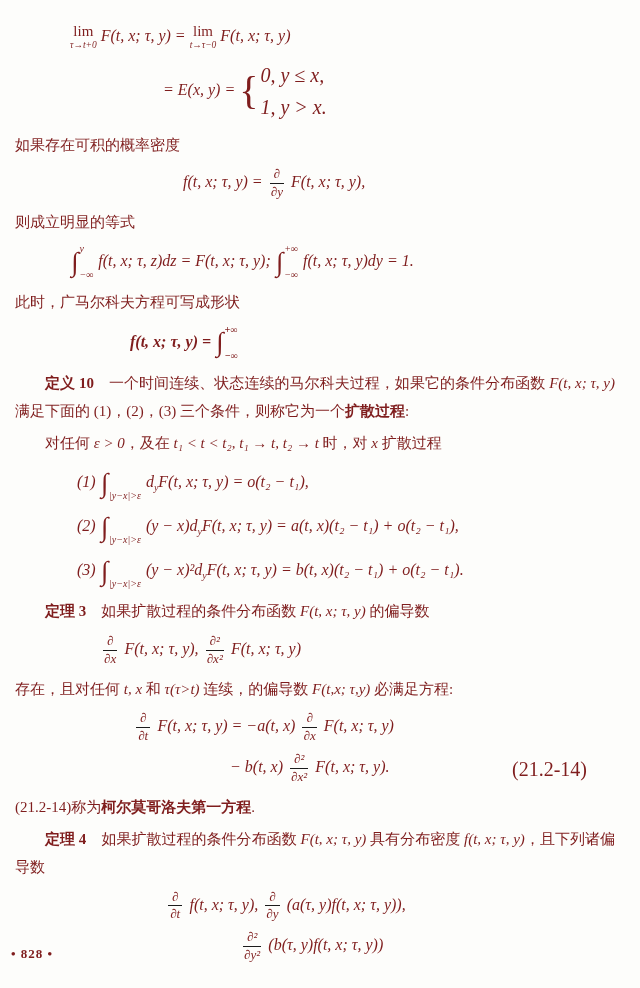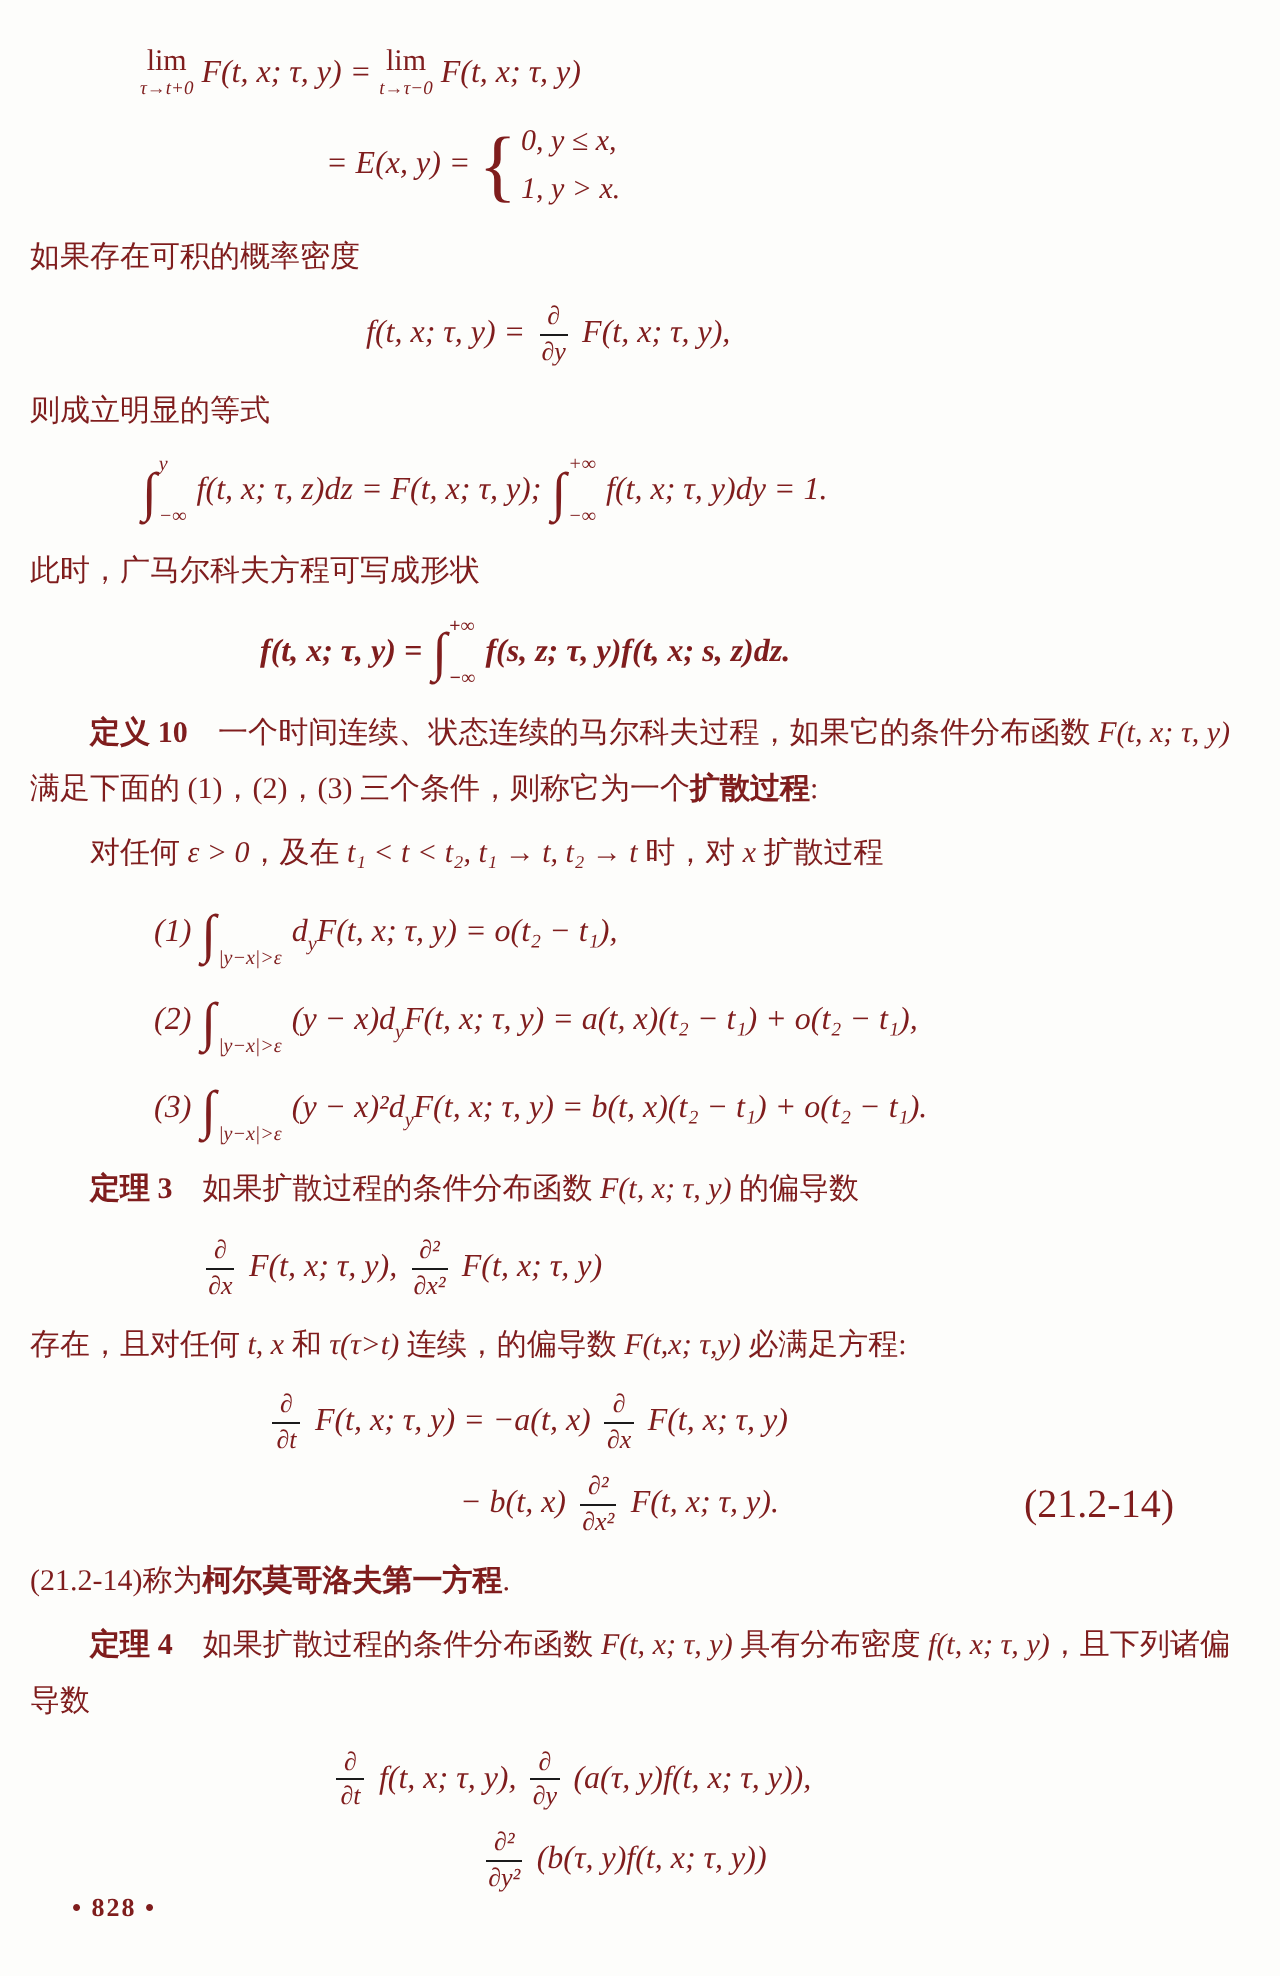--- a/index.html
+++ b/index.html
@@ -57,32 +57,32 @@
   }
 
   
   .lim { display:inline-block; vertical-align:middle; text-align:center; line-height:1; }
   .lim .lw { display:block; font-style:normal; font-size:15px; }
   .lim .ls { display:block; font-size:9.5px; margin-top:2px; }
 
   
   .cases { display:inline-block; vertical-align:middle; }
   .cases .cbrace { font-size:40px; font-style:normal; vertical-align:middle; display:inline-block; line-height:1; }
-  .cases .crows { display:inline-block; vertical-align:middle; line-height:1.6; font-size:15px; margin-left:2px; }
+  .cases .crows { display:inline-block; vertical-align:middle; line-height:1.6; font-size:20px; margin-left:2px; }
   .cases .crows span { display:block; }
 
   sub.sb { font-size:10px; font-style:italic; }
 
   .eqnum {
     position:absolute; right:28px; top:50%; transform:translateY(-50%);
     font-style:normal; font-size:20px;
   }
 
   .page-number {
-    position:absolute; left:36px; top:946px;
+    position:absolute; left:11px; top:946px;
     font-size:13px; font-weight:bold; letter-spacing:1px;
   }
 </style>
 </head>
 <body>
 
 <div class="page">
   <div class="content">
       <div class="formula" style="margin-left: 55px;"><span class="lim"><span class="lw">lim</span><span class="ls">τ→t+0</span></span><span class="mt"> F(t, x; τ, y) = </span><span class="lim"><span class="lw">lim</span><span class="ls">t→τ−0</span></span><span class="mt"> F(t, x; τ, y)</span></div>
       <div class="formula" style="margin-left: 148px;"><span class="mt">= E(x, y) = </span><span class="cases"><span class="cbrace">{</span><span class="crows"><span class="mt">0, y ≤ x,</span><span class="mt">1, y &gt; x.</span></span></span></div>
@@ -93,21 +93,21 @@
             <span class="isup">y</span>
             <span class="isub">−∞</span>
           </span></span><span class="mt"> f(t, x; τ, z)dz = F(t, x; τ, y); </span><span class="int"><span class="ig">∫</span><span class="il">
             <span class="isup">+∞</span>
             <span class="isub">−∞</span>
           </span></span><span class="mt"> f(t, x; τ, y)dy = 1.</span></div>
       <div class="para"><span>此时，广马尔科夫方程可写成形状</span></div>
       <div class="formula" style="margin-left: 115px; font-weight: bold;"><span class="mt">f(t, x; τ, y) = </span><span class="int"><span class="ig">∫</span><span class="il">
             <span class="isup">+∞</span>
             <span class="isub">−∞</span>
-          </span></span><span class="mt"> f(s, z; τ, y)f(t, x; s, z)dz.</span></div>
+          </span></span></div>
       <div class="para-indent"><span class="bold">定义 10</span><span>　一个时间连续、状态连续的马尔科夫过程，如果它的条件分布函数 </span><span class="mt">F(t, x; τ, y)</span><span> 满足下面的 (1)，(2)，(3) 三个条件，则称它为一个</span><span class="bold">扩散过程</span><span>:</span></div>
       <div class="para-indent"><span>对任何 </span><span class="mt">ε &gt; 0</span><span>，及在 </span><span class="mt">t₁ &lt; t &lt; t₂, t₁ → t, t₂ → t</span><span> 时，对 </span><span class="mt">x</span><span> 扩散过程</span></div>
       <div class="formula" style="margin-left: 62px;"><span class="mt">(1) </span><span class="int"><span class="ig">∫</span><span class="il">
             <span class="isup">&nbsp;</span>
             <span class="isub">|y−x|&gt;ε</span>
           </span></span><span class="mt"> d</span><sub class="sb">y</sub><span class="mt">F(t, x; τ, y) = o(t₂ − t₁),</span></div>
       <div class="formula" style="margin-left: 62px;"><span class="mt">(2) </span><span class="int"><span class="ig">∫</span><span class="il">
             <span class="isup">&nbsp;</span>
             <span class="isub">|y−x|&gt;ε</span>
           </span></span><span class="mt"> (y − x)d</span><sub class="sb">y</sub><span class="mt">F(t, x; τ, y) = a(t, x)(t₂ − t₁) + o(t₂ − t₁),</span></div>

